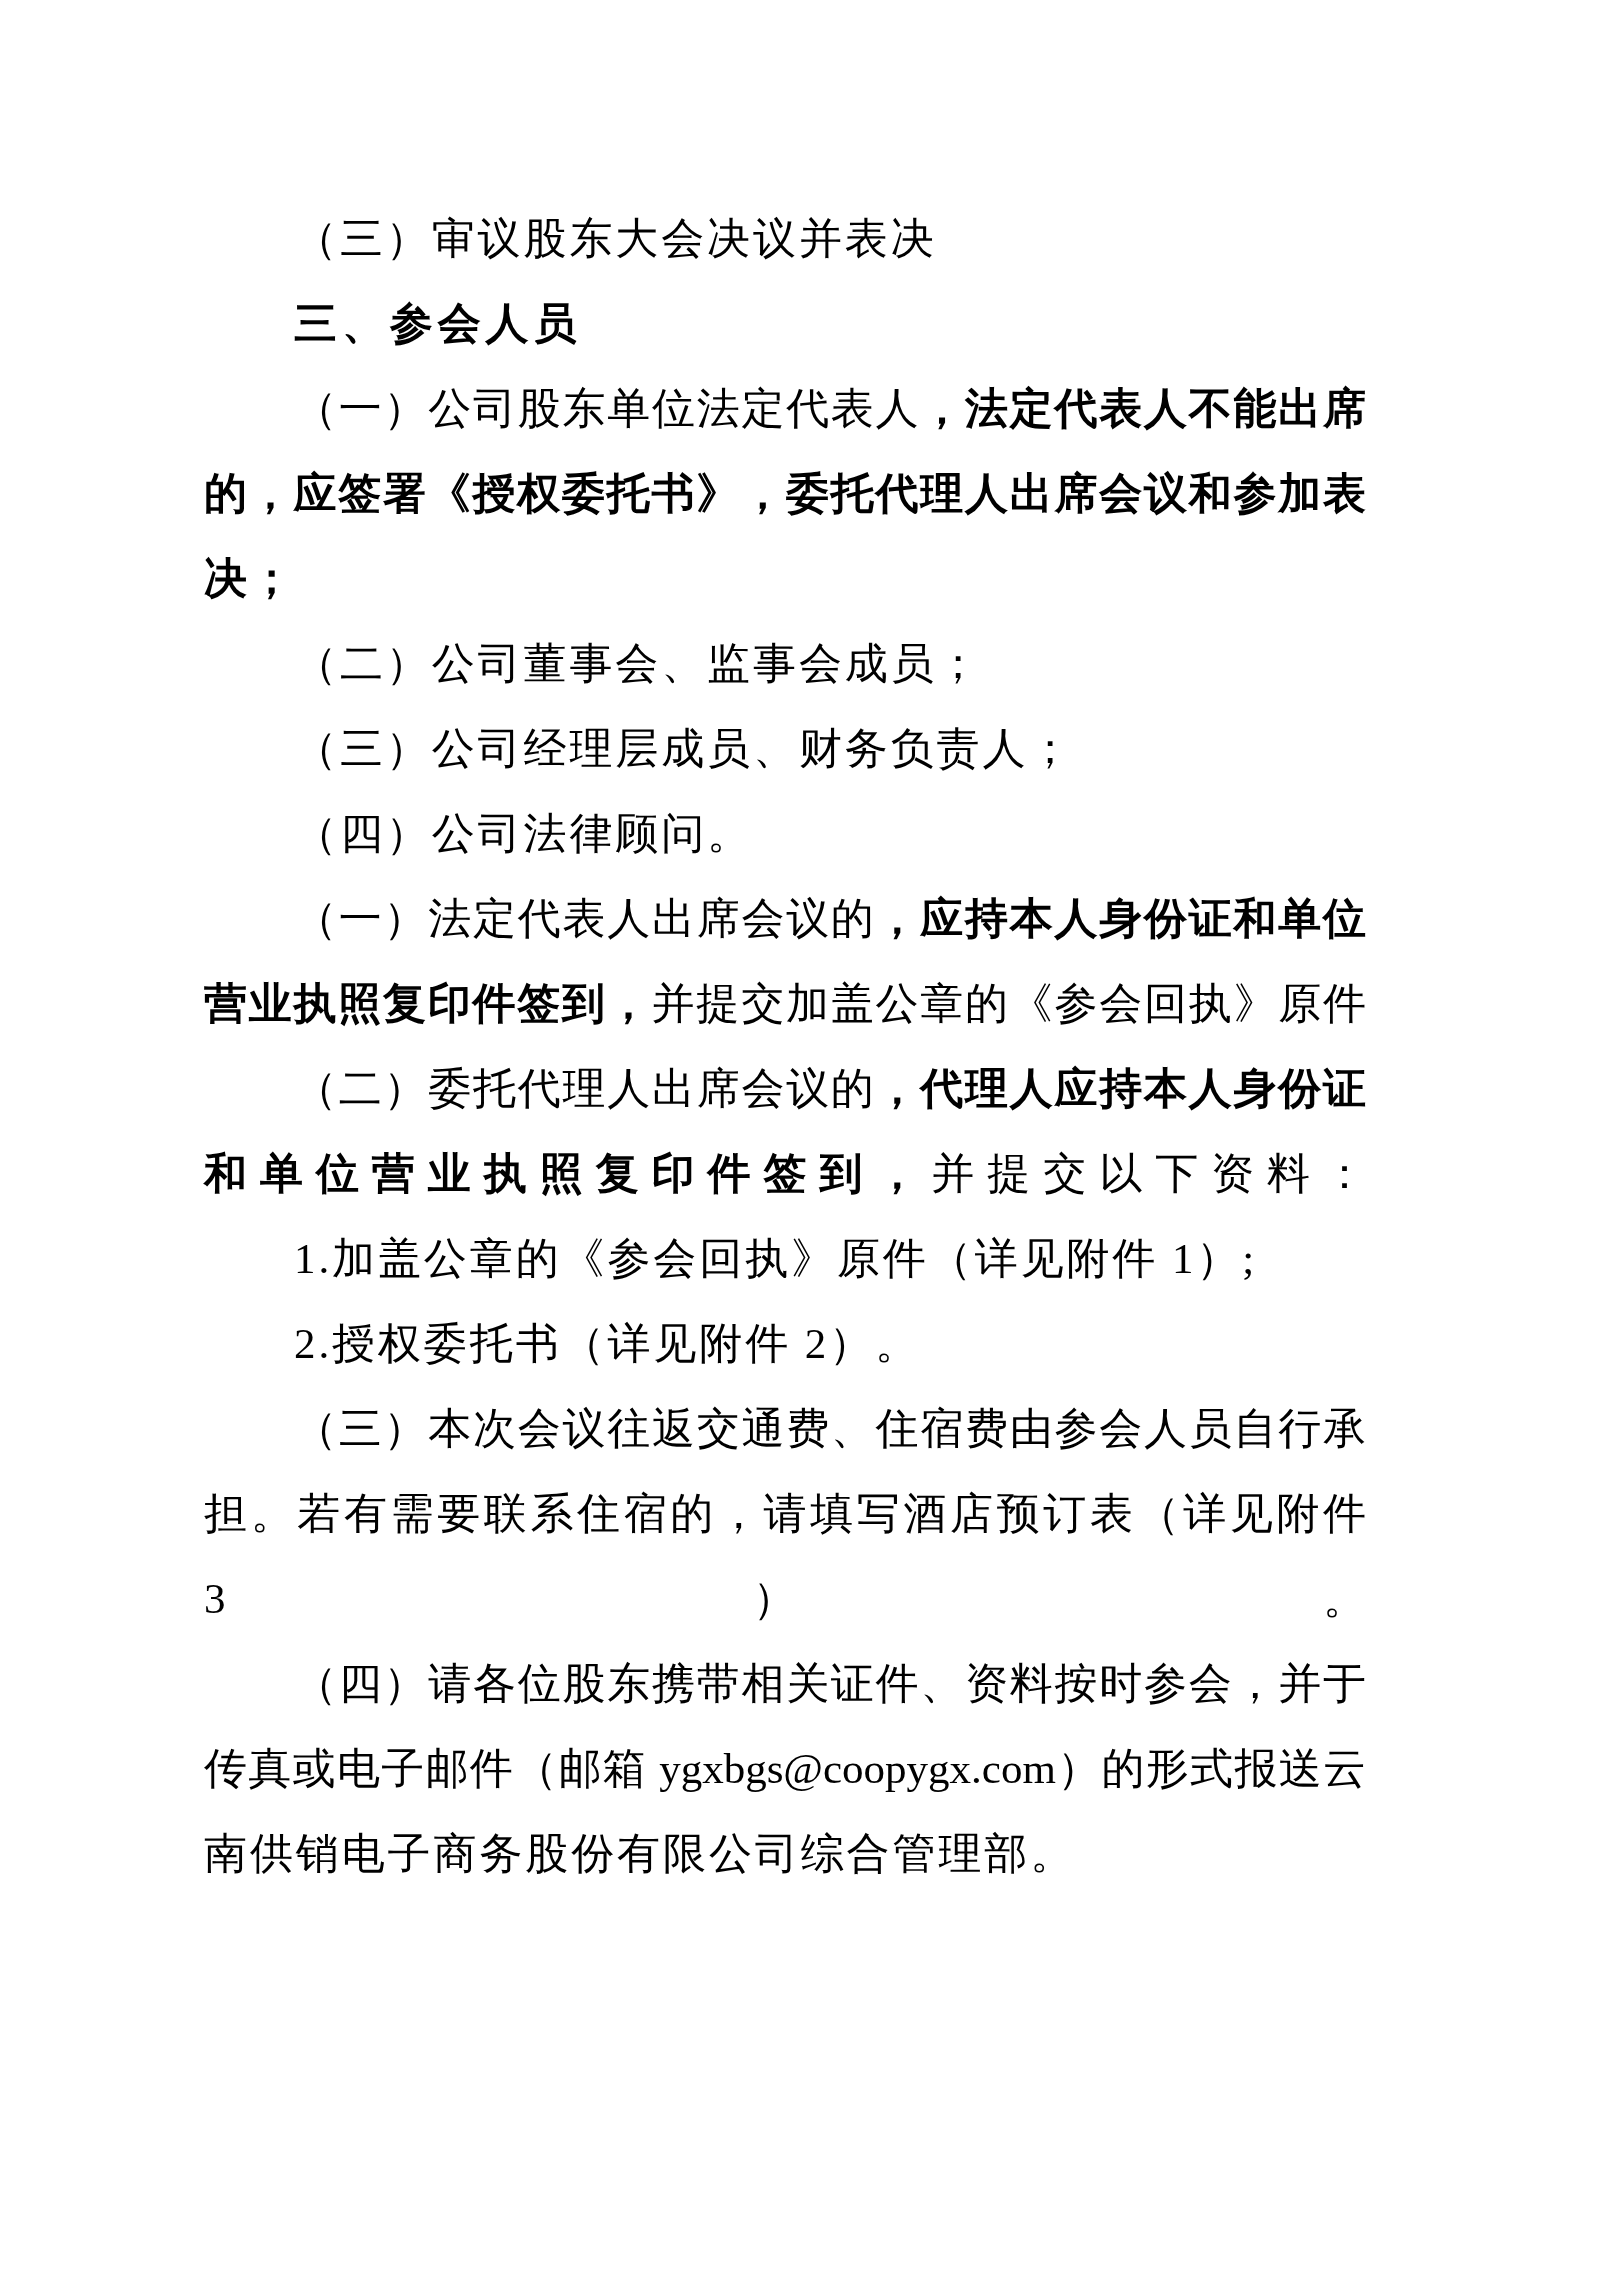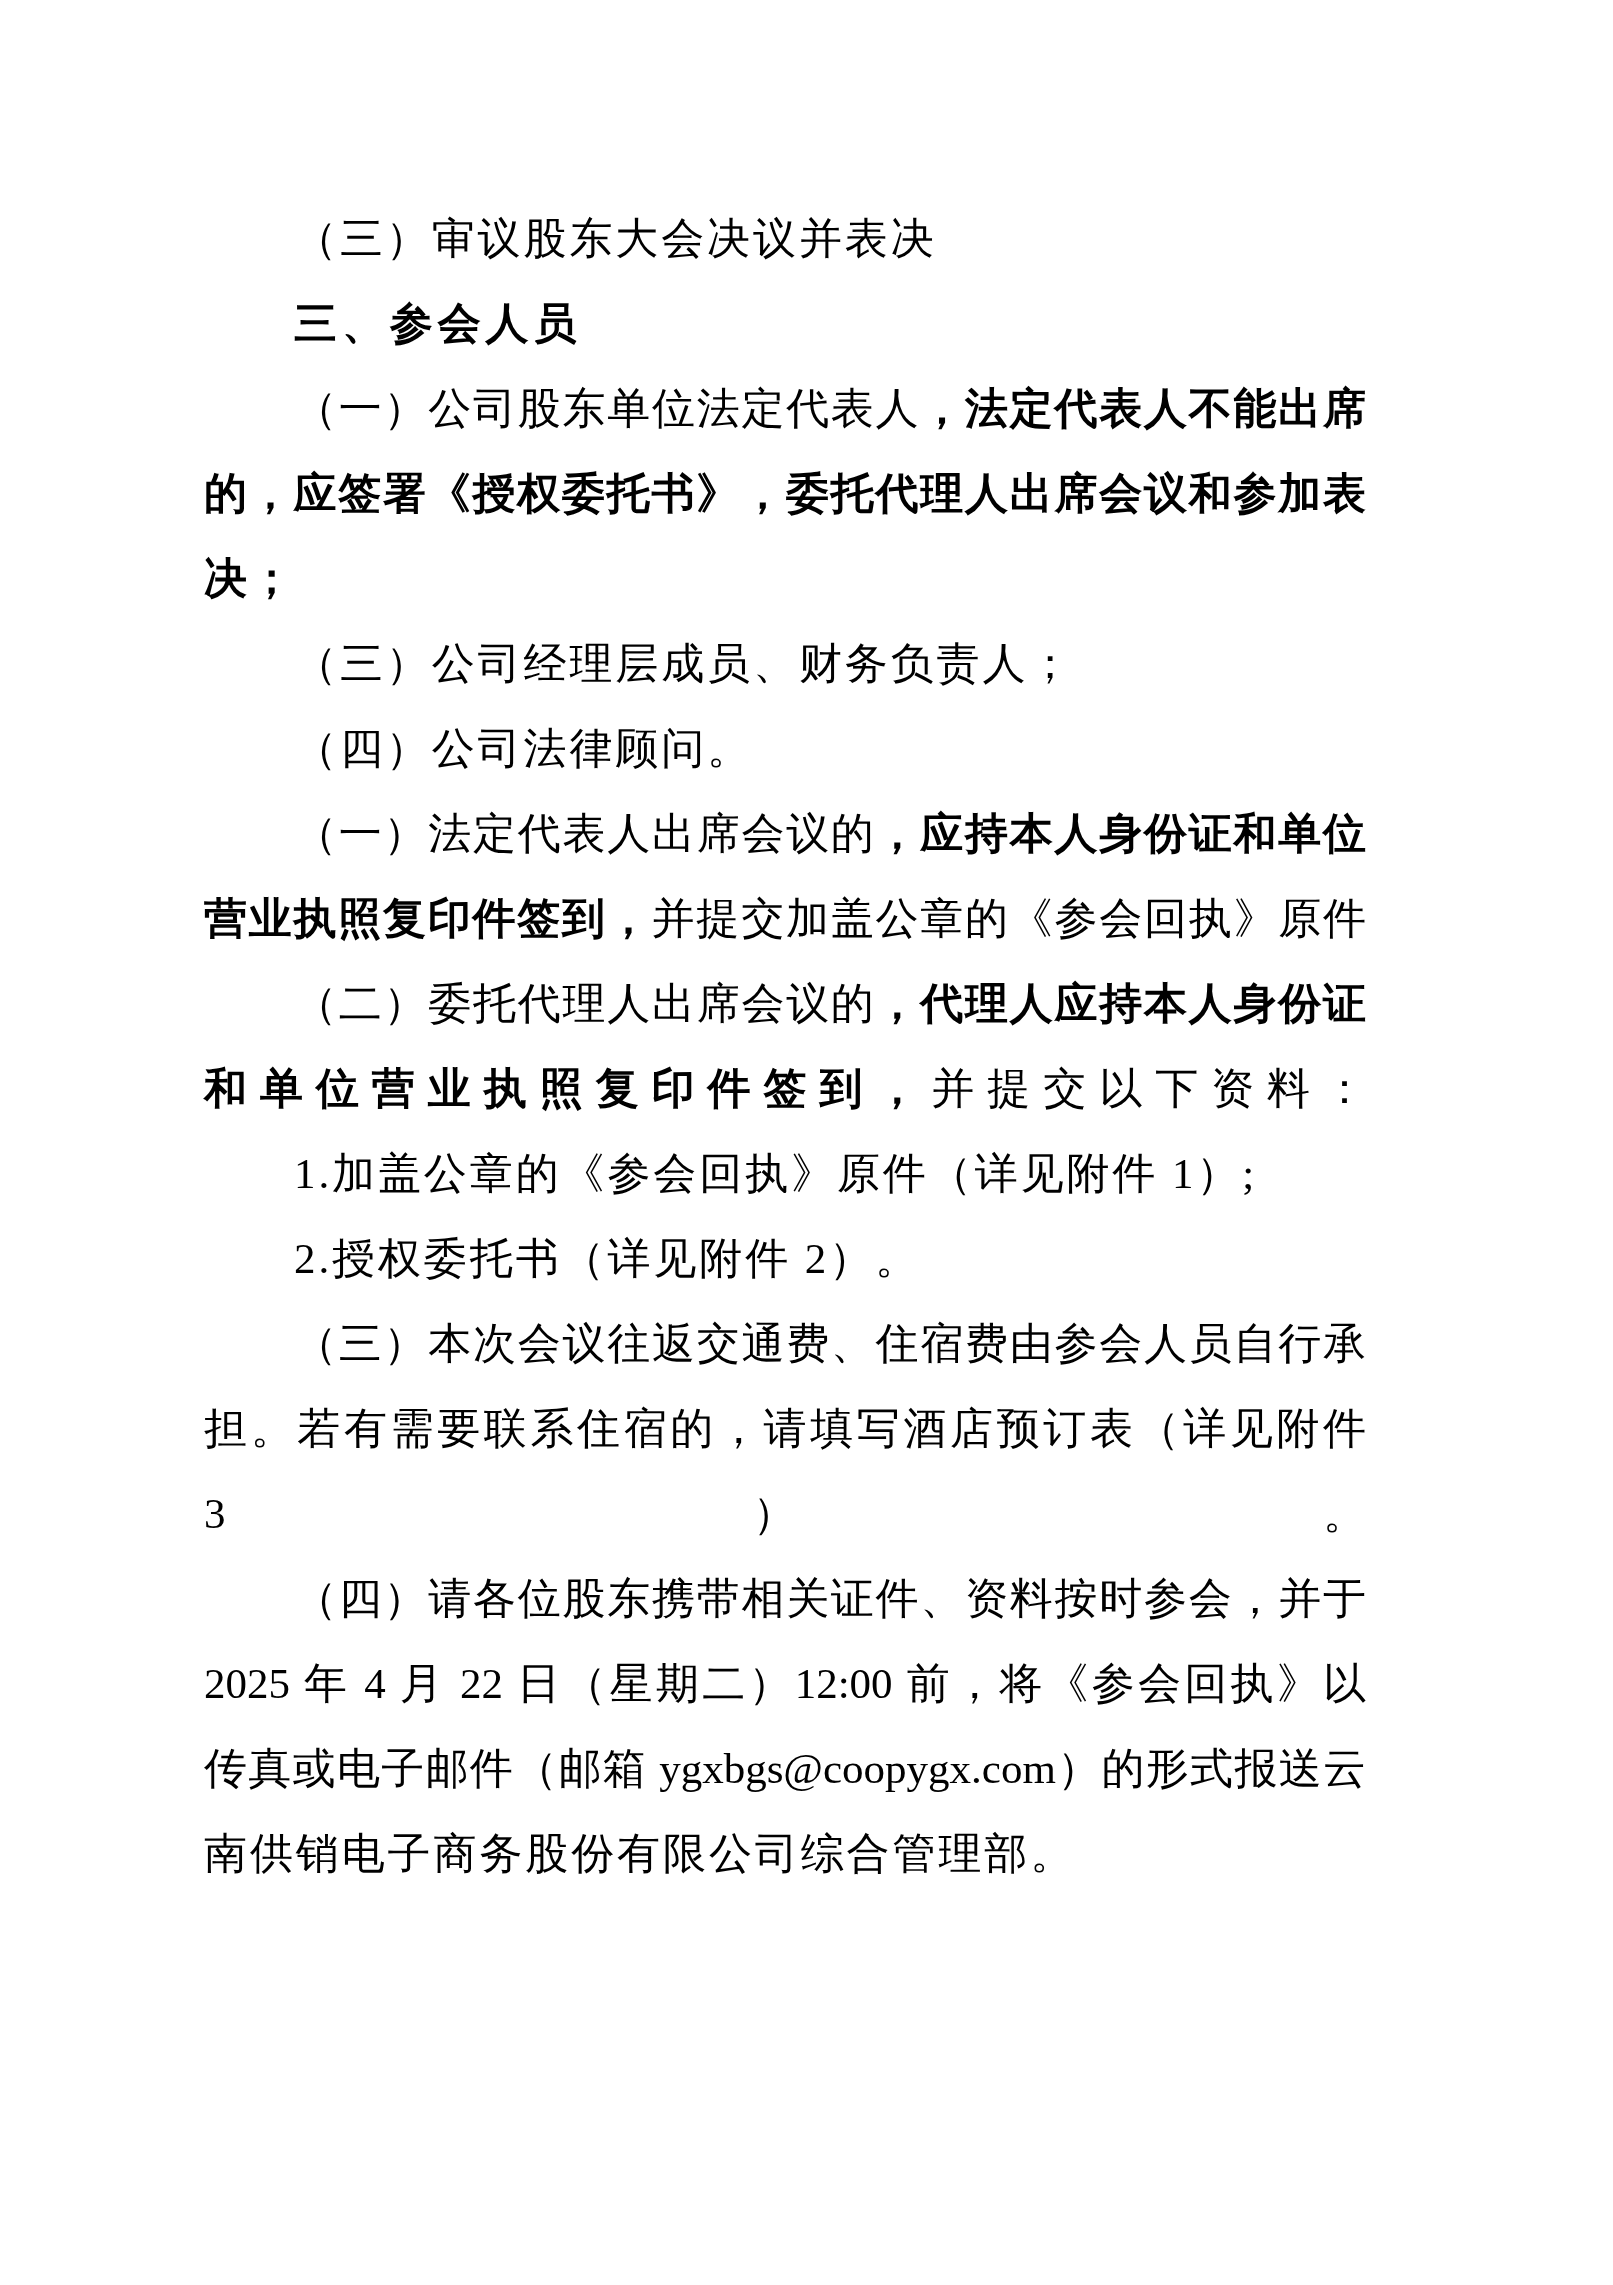--- a/index.html
+++ b/index.html
@@ -58,29 +58,29 @@
 </head>
 <body>
 
 <div class="doc-page">
   <div class="doc-body" id="doc-body">
       <p class="line indent"><span class="seg">（三）审议股东大会决议并表决</span></p>
       <p class="line heading indent"><span class="seg bold">三、参会人员</span></p>
       <p class="line indent fill"><span class="seg">（一）公司股东单位法定代表人</span><span class="seg bold">，法定代表人不能出席</span></p>
       <p class="line fill"><span class="seg bold">的，应签署《授权委托书》，委托代理人出席会议和参加表</span></p>
       <p class="line"><span class="seg bold">决；</span></p>
+      <p class="line indent"><span class="seg">（二）公司董事会、监事会成员；</span></p>
       <p class="line indent"><span class="seg">（三）公司经理层成员、财务负责人；</span></p>
       <p class="line indent"><span class="seg">（四）公司法律顾问。</span></p>
       <p class="line indent fill"><span class="seg">（一）法定代表人出席会议的</span><span class="seg bold">，应持本人身份证和单位</span></p>
       <p class="line fill"><span class="seg bold">营业执照复印件签到，</span><span class="seg">并提交加盖公章的《参会回执》原件</span></p>
       <p class="line indent fill"><span class="seg">（二）委托代理人出席会议的</span><span class="seg bold">，代理人应持本人身份证</span></p>
       <p class="line fill"><span class="seg bold">和单位营业执照复印件签到，</span><span class="seg">并提交以下资料：</span></p>
       <p class="line indent"><span class="seg">1.加盖公章的《参会回执》原件（详见附件 1）;</span></p>
       <p class="line indent"><span class="seg">2.授权委托书（详见附件 2）。</span></p>
       <p class="line indent fill"><span class="seg">（三）本次会议往返交通费、住宿费由参会人员自行承</span></p>
       <p class="line fill"><span class="seg">担。若有需要联系住宿的，请填写酒店预订表（详见附件 3）。</span></p>
       <p class="line indent fill"><span class="seg">（四）请各位股东携带相关证件、资料按时参会，并于</span></p>
-      <p class="line fill"><span class="seg">2025 年 4 月 22 日（星期二）12:00 前，将《参会回执》以</span></p>
       <p class="line fill"><span class="seg">传真或电子邮件（邮箱 ygxbgs@coopygx.com）的形式报送云</span></p>
       <p class="line"><span class="seg">南供销电子商务股份有限公司综合管理部。</span></p>
     </div>
 </div>
 
 
 </body></html>

